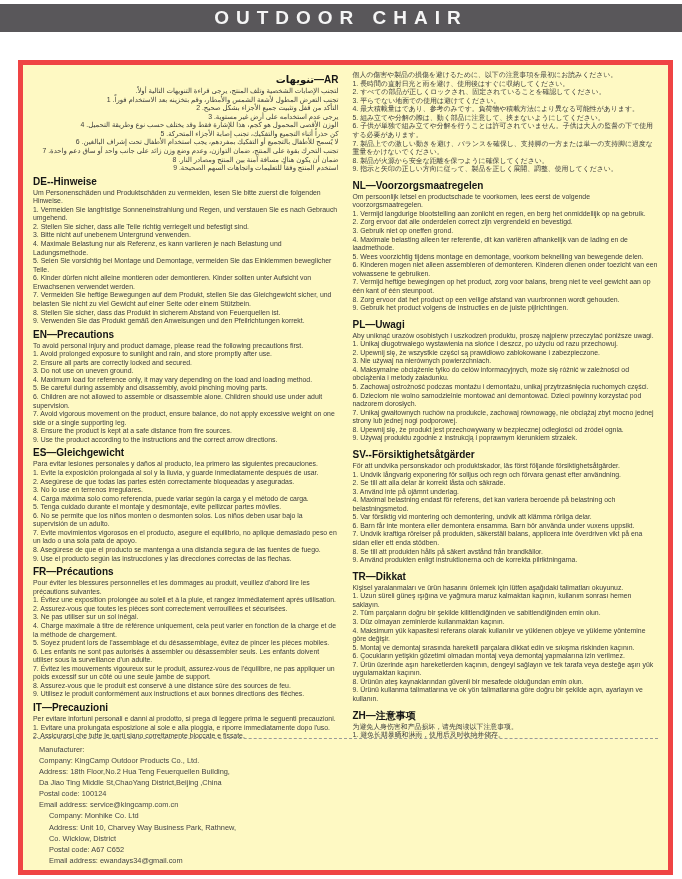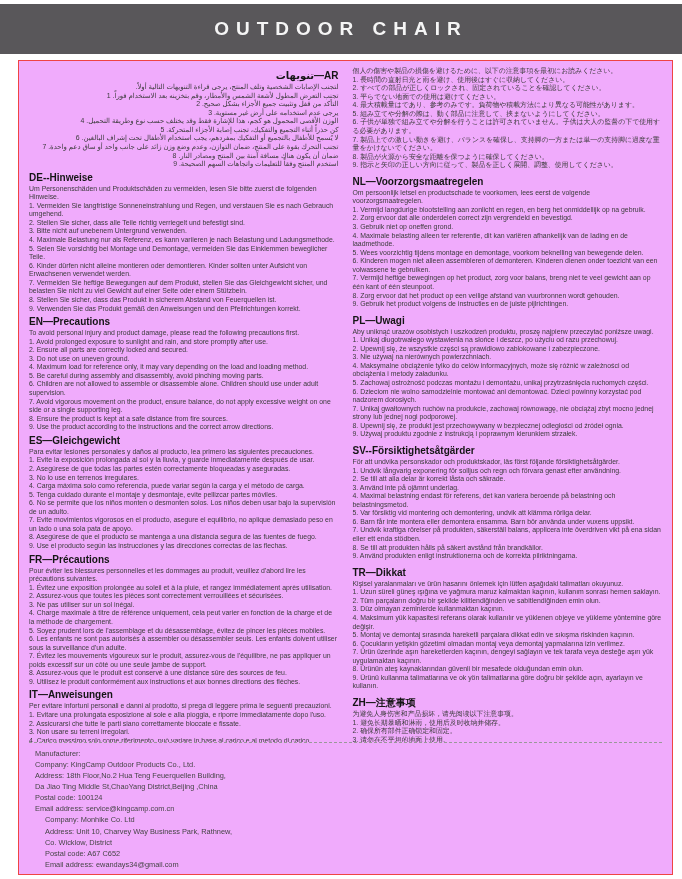--- a/index.html
+++ b/index.html
@@ -3,30 +3,30 @@
 <meta charset="utf-8">
 <style>
   html,body{margin:0;padding:0;}
   body{
     width:682px;height:879px;position:relative;overflow:hidden;
     background:#ffffff;color:#3b3b3b;
     font-family:"Liberation Sans","DejaVu Sans",sans-serif;
     -webkit-font-smoothing:antialiased;
   }
   .banner{
-    position:absolute;top:4px;left:0;right:0;height:50px;
+    position:absolute;top:4px;left:0;right:0;height:28px;
     background:#59575a;color:#f5f5f5;
     display:flex;align-items:center;justify-content:center;
     font-size:19px;font-weight:bold;letter-spacing:7px;white-space:pre;
   }
   .sheet{
     position:absolute;top:60px;left:18px;right:9px;bottom:4px;
-    border:1px solid #ef4444;box-sizing:border-box;
+    border:5px solid #ef4444;box-sizing:border-box;
     padding:6px 10px 0 10px;
-    display:flex;flex-direction:column;background:#f0abfc;
+    display:flex;flex-direction:column;background:#fef9c3;
   }
   .cols{display:flex;gap:14px;flex:1;overflow:hidden;}
   .col{width:50%;min-width:0;}
   .section-title{
     font-size:10px;line-height:1.2;font-weight:bold;color:#151515;
     margin:3px 0 1px 0;
   }
   .section-title.rtl{padding-left:35px;}
   #col-right .section{margin-top:6px;}
   #col-right .section:first-child{margin-top:0;}
@@ -112,21 +112,21 @@
           <div class="line"><span class="num">2.</span> <span class="txt">Assurez-vous que toutes les pièces sont correctement verrouillées et sécurisées.</span></div>
           <div class="line"><span class="num">3.</span> <span class="txt">Ne pas utiliser sur un sol inégal.</span></div>
           <div class="line"><span class="num">4.</span> <span class="txt">Charge maximale  à titre de référence uniquement, cela peut varier en fonction de la charge et de la méthode de chargement.</span></div>
           <div class="line"><span class="num">5.</span> <span class="txt">Soyez prudent lors de l'assemblage et du désassemblage, évitez de pincer les pièces mobiles.</span></div>
           <div class="line"><span class="num">6.</span> <span class="txt">Les enfants ne sont pas autorisés à assembler ou désassembler seuls. Les enfants doivent utiliser sous la surveillance d'un adulte.</span></div>
           <div class="line"><span class="num">7.</span> <span class="txt">Évitez les mouvements vigoureux sur le produit, assurez-vous de l'équilibre, ne pas appliquer un poids excessif sur un côté ou une seule jambe de support.</span></div>
           <div class="line"><span class="num">8.</span> <span class="txt">Assurez-vous que le produit est conservé à une distance sûre des sources de feu.</span></div>
           <div class="line"><span class="num">9.</span> <span class="txt">Utilisez le produit conformément aux instructions et aux bonnes directions des flèches.</span></div>
         </section>
         <section class="section">
-          <h3 class="section-title">IT—Anweisungen</h3>
+          <h3 class="section-title">IT—Precauzioni</h3>
           <div class="line intro">Per evitare infortuni personali e danni al prodotto, si prega di leggere prima le seguenti precauzioni.</div>
           <div class="line"><span class="num">1.</span> <span class="txt">Evitare una prolungata esposizione al sole e alla pioggia, e riporre immediatamente dopo l'uso.</span></div>
           <div class="line"><span class="num">2.</span> <span class="txt">Assicurarsi che tutte le parti siano correttamente bloccate e fissate.</span></div>
           <div class="line"><span class="num">3.</span> <span class="txt">Non usare su terreni irregolari.</span></div>
           <div class="line"><span class="num">4.</span> <span class="txt">Carico massimo  solo come riferimento, può variare in base al carico e al metodo di carico.</span></div>
           <div class="line"><span class="num">5.</span> <span class="txt">Prestare attenzione durante il montaggio e lo smontaggio, evitare di pizzicare le parti mobili.</span></div>
           <div class="line"><span class="num">6.</span> <span class="txt">Non è consentito ai bambini montare o smontare da soli. I bambini dovrebbero usare sotto la supervisione di un adulto.</span></div>
           <div class="line"><span class="num">7.</span> <span class="txt">Evitare movimenti vigorosi sul prodotto, garantire l'equilibrio, non applicare eccessivo peso su un lato o su una singola gamba di supporto.</span></div>
           <div class="line"><span class="num">8.</span> <span class="txt">Assicurarsi che il prodotto sia mantenuto a una distanza sicura dalle fonti di fuoco.</span></div>
           <div class="line"><span class="num">9.</span> <span class="txt">Utilizzare il prodotto in base alle istruzioni e alle corrette direzioni delle frecce.</span></div>

